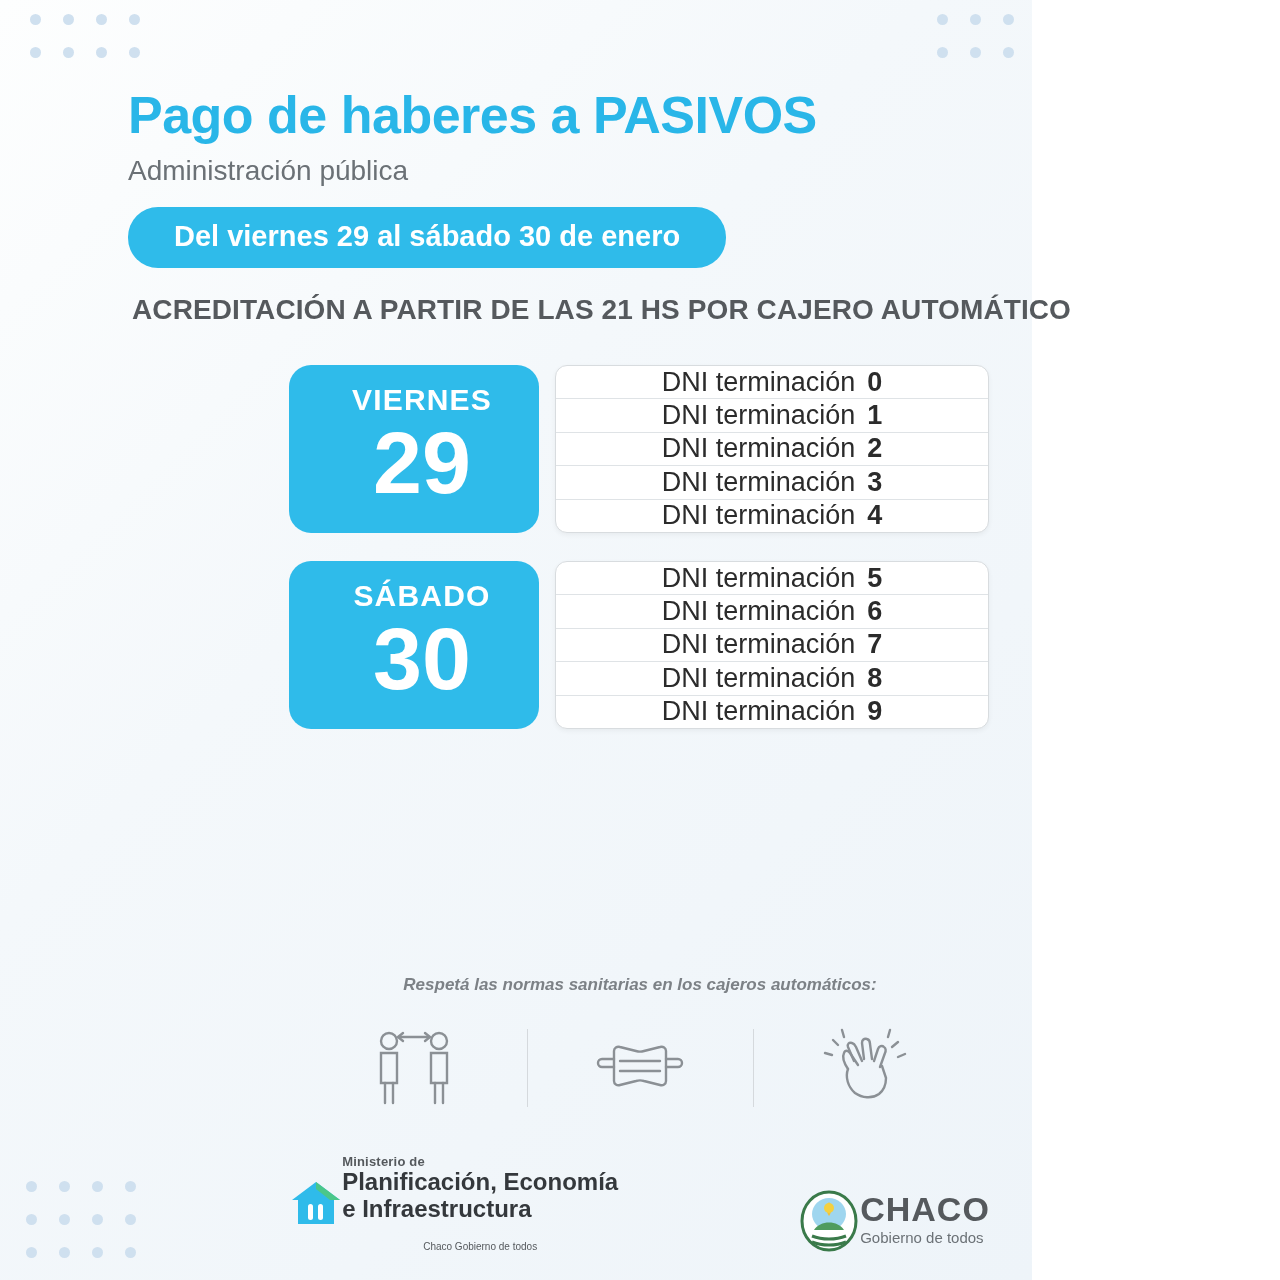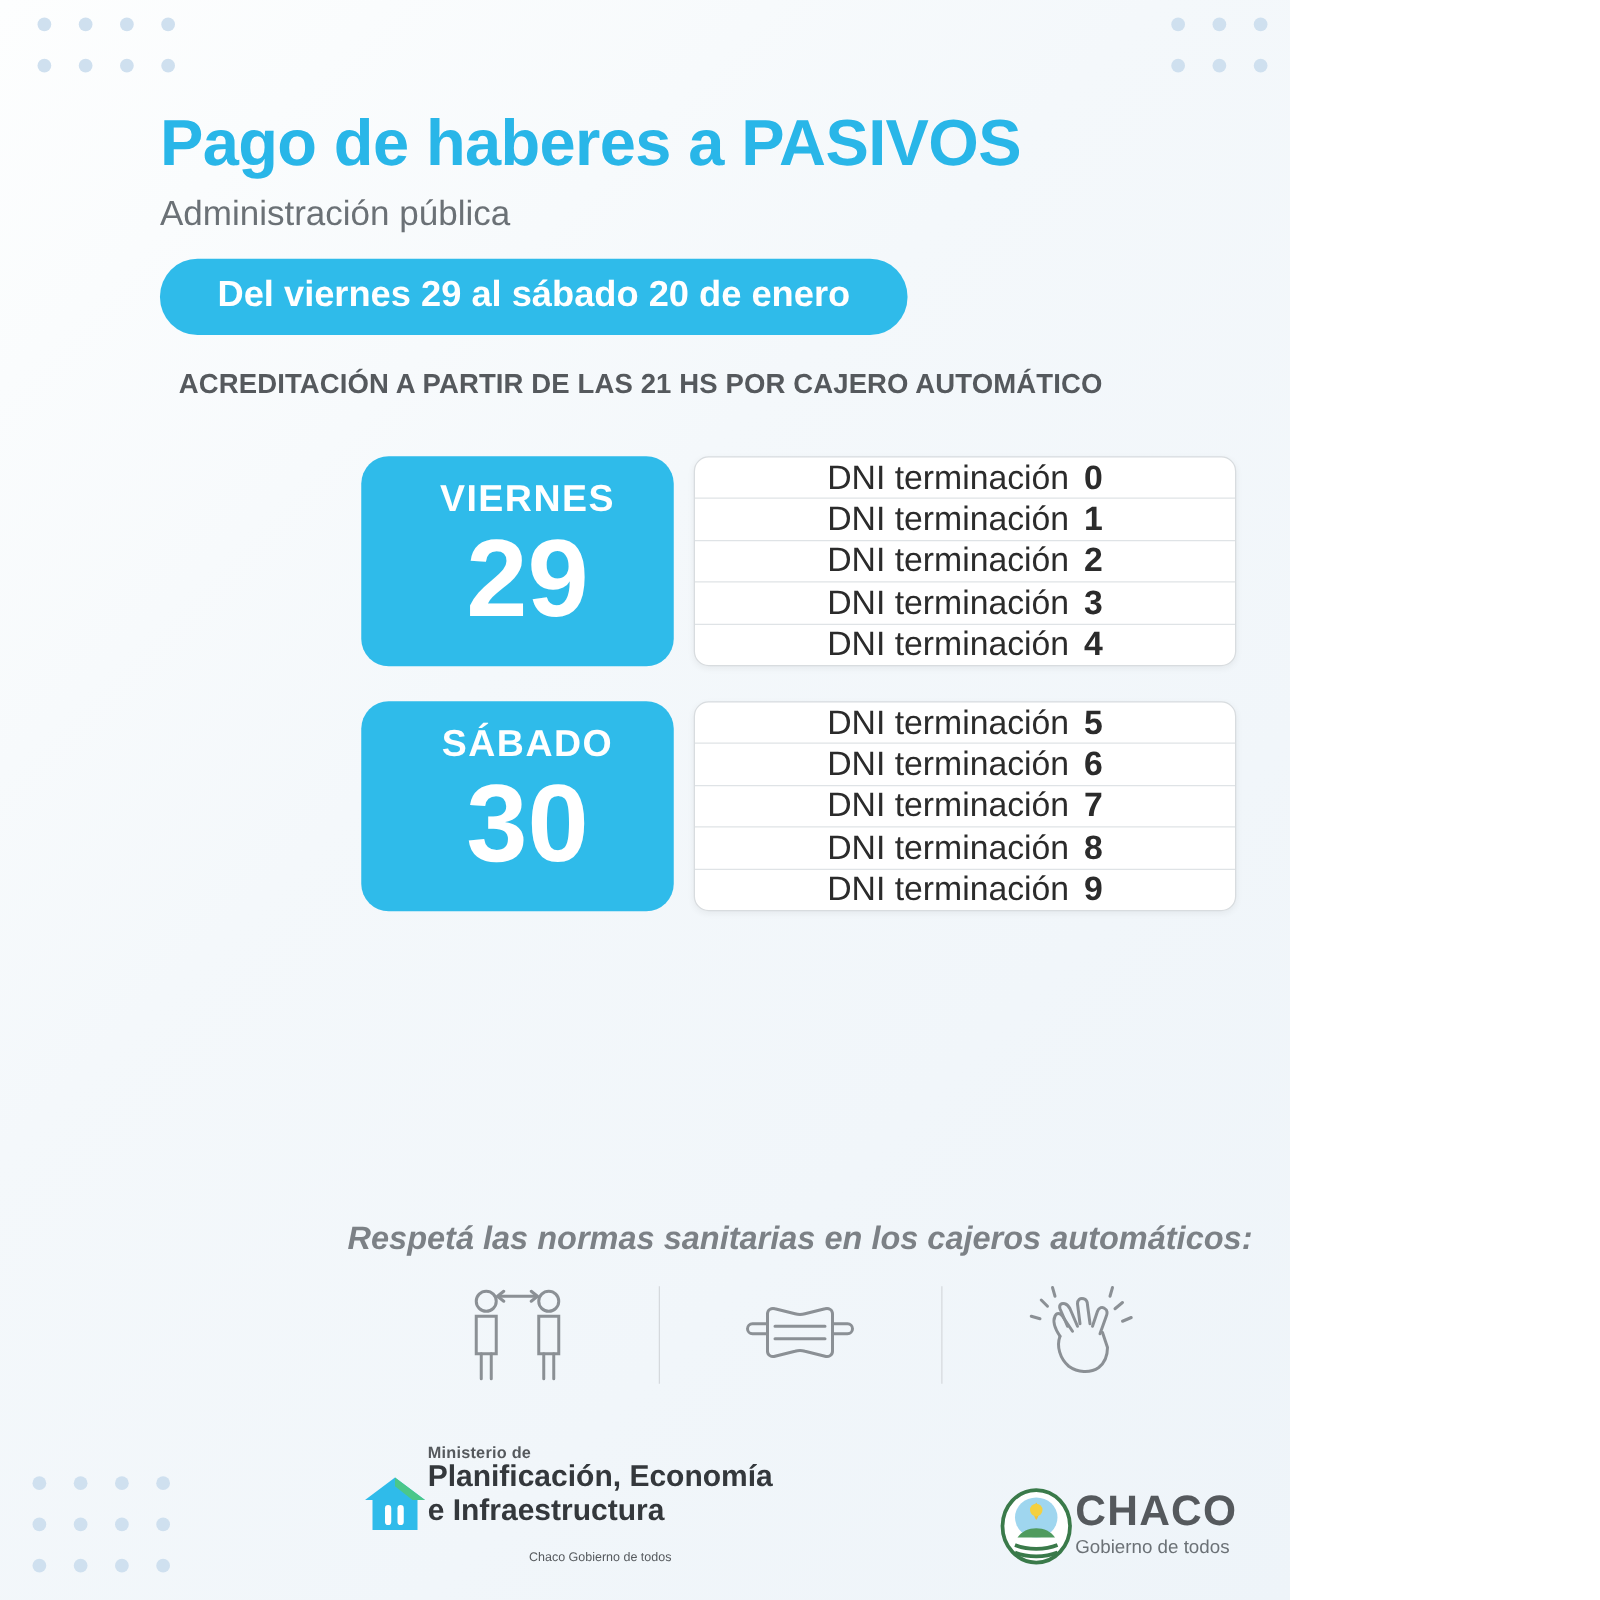--- a/index.html
+++ b/index.html
@@ -37,22 +37,22 @@
     display: inline-block;
     background: #2fbbea;
     color: #ffffff;
     font-size: 29px;
     font-weight: bold;
     padding: 13px 46px 15px 46px;
     border-radius: 30px;
   }
   .acred {
     margin-top: 26px;
-    margin-left: 15px;
-    font-size: 22px;
+    margin-left: 4px;
+    font-size: 28px;
     font-weight: bold;
     color: #55595d;
     letter-spacing: 0.1px;
   }
 
   
   .blocks { position: absolute; top: 365px; left: 289px; width: 700px; }
   .row { display: flex; align-items: stretch; margin-bottom: 28px; }
   .day-card {
     width: 250px;
@@ -89,21 +89,21 @@
     color: #2b2b2b;
     border-bottom: 1px solid #dfe3e6;
   }
   .dni-item:last-child { border-bottom: none; }
   .dni-item b { font-weight: bold; margin-left: 12px; }
 
   
   .note {
     position: absolute; top: 975px; left: 0; width: 1280px;
     text-align: center;
-    font-size: 26px;
+    font-size: 17px;
     font-style: italic;
     color: #7c8186;
     font-weight: bold;
   }
   .icons {
     position: absolute; top: 1025px; left: 0; width: 1280px;
     display: flex; align-items: center; justify-content: center; gap: 0;
   }
   .icon-cell { width: 225px; display: flex; align-items: center; justify-content: center; }
   .divider { width: 1px; height: 78px; background: #d5d9dd; }
@@ -152,21 +152,21 @@
       <span></span>
     <span></span>
       <span></span>
       <span></span>
       <span></span>
   </div>
 
   <div class="header">
     <div class="title">Pago de haberes a PASIVOS</div>
     <div class="subtitle">Administración pública</div>
-    <div class="date-pill">Del viernes 29 al sábado 20 de enero</div>
+    <div class="date-pill">Del viernes 29 al sábado 30 de enero</div>
     <div class="acred">ACREDITACIÓN A PARTIR DE LAS 21 HS POR CAJERO AUTOMÁTICO</div>
   </div>
 
   <div class="blocks">
 
     <div class="row">
       <div class="day-card">
         <div class="day-name">VIERNES</div>
         <div class="day-num">29</div>
       </div>

